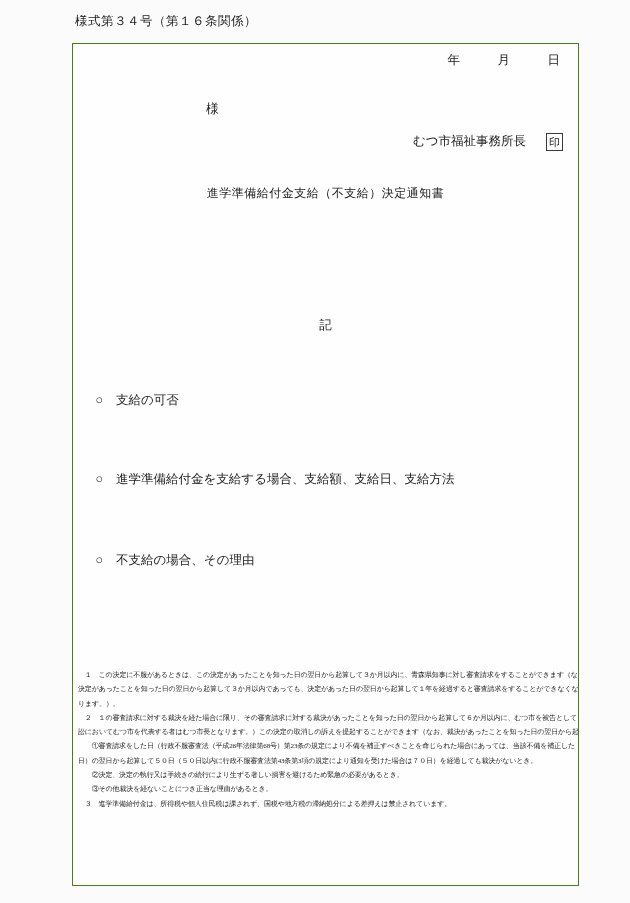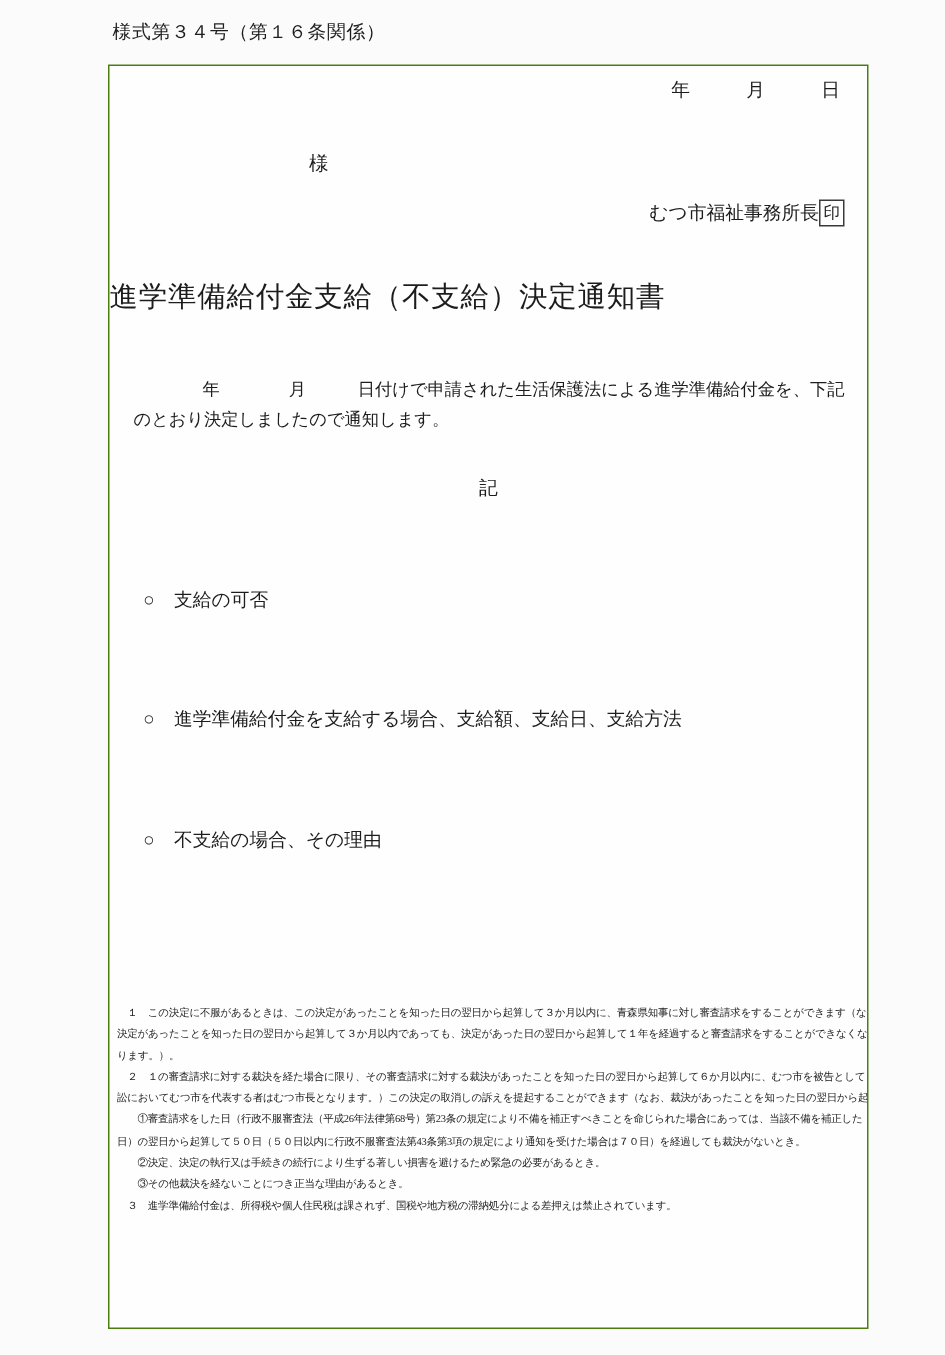--- a/index.html
+++ b/index.html
@@ -45,37 +45,38 @@
     top: 56px;
     left: 133px;
     font-size: 13px;
   }
   .issuer-line {
     position: absolute;
     top: 89px;
     right: 15px;
     font-size: 12.5px;
     display: flex;
-    align-items: center;
-    gap: 0;
+    align-items: flex-start;
+    gap: 20px;
     white-space: pre;
   }
   .seal-box {
     display: inline-block;
     border: 1px solid #3a3a3a;
     font-size: 11px;
     line-height: 1;
     padding: 2.5px 2px;
   }
   .doc-title {
     position: absolute;
     top: 141px;
     left: 0;
     width: 100%;
-    font-size: 19px;
+    text-align: center;
+    font-size: 12px;
     letter-spacing: 0.5px;
     white-space: pre;
   }
   .body-para {
     position: absolute;
     top: 206px;
     left: 16px;
     width: 480px;
     font-size: 11.5px;
     line-height: 20px;
@@ -123,24 +124,20 @@
 
   <div class="addressee">様</div>
 
   <div class="issuer-line">
     <span>むつ市福祉事務所長</span>
     <span class="seal-box">印</span>
   </div>
 
   <div class="doc-title">進学準備給付金支給（不支給）決定通知書</div>
 
-  <div class="body-para">
-    <div>　　　　年　　　　月　　　日付けで申請された生活保護法による進学準備給付金を、下記</div>
-    <div>のとおり決定しましたので通知します。</div>
-  </div>
 
   <div class="ki-heading">記</div>
 
   <div class="list-item item-1">
     <span>○</span><span class="item-label">支給の可否</span>
   </div>
 
   <div class="list-item item-2">
     <span>○</span><span class="item-label">進学準備給付金を支給する場合、支給額、支給日、支給方法</span>
   </div>

